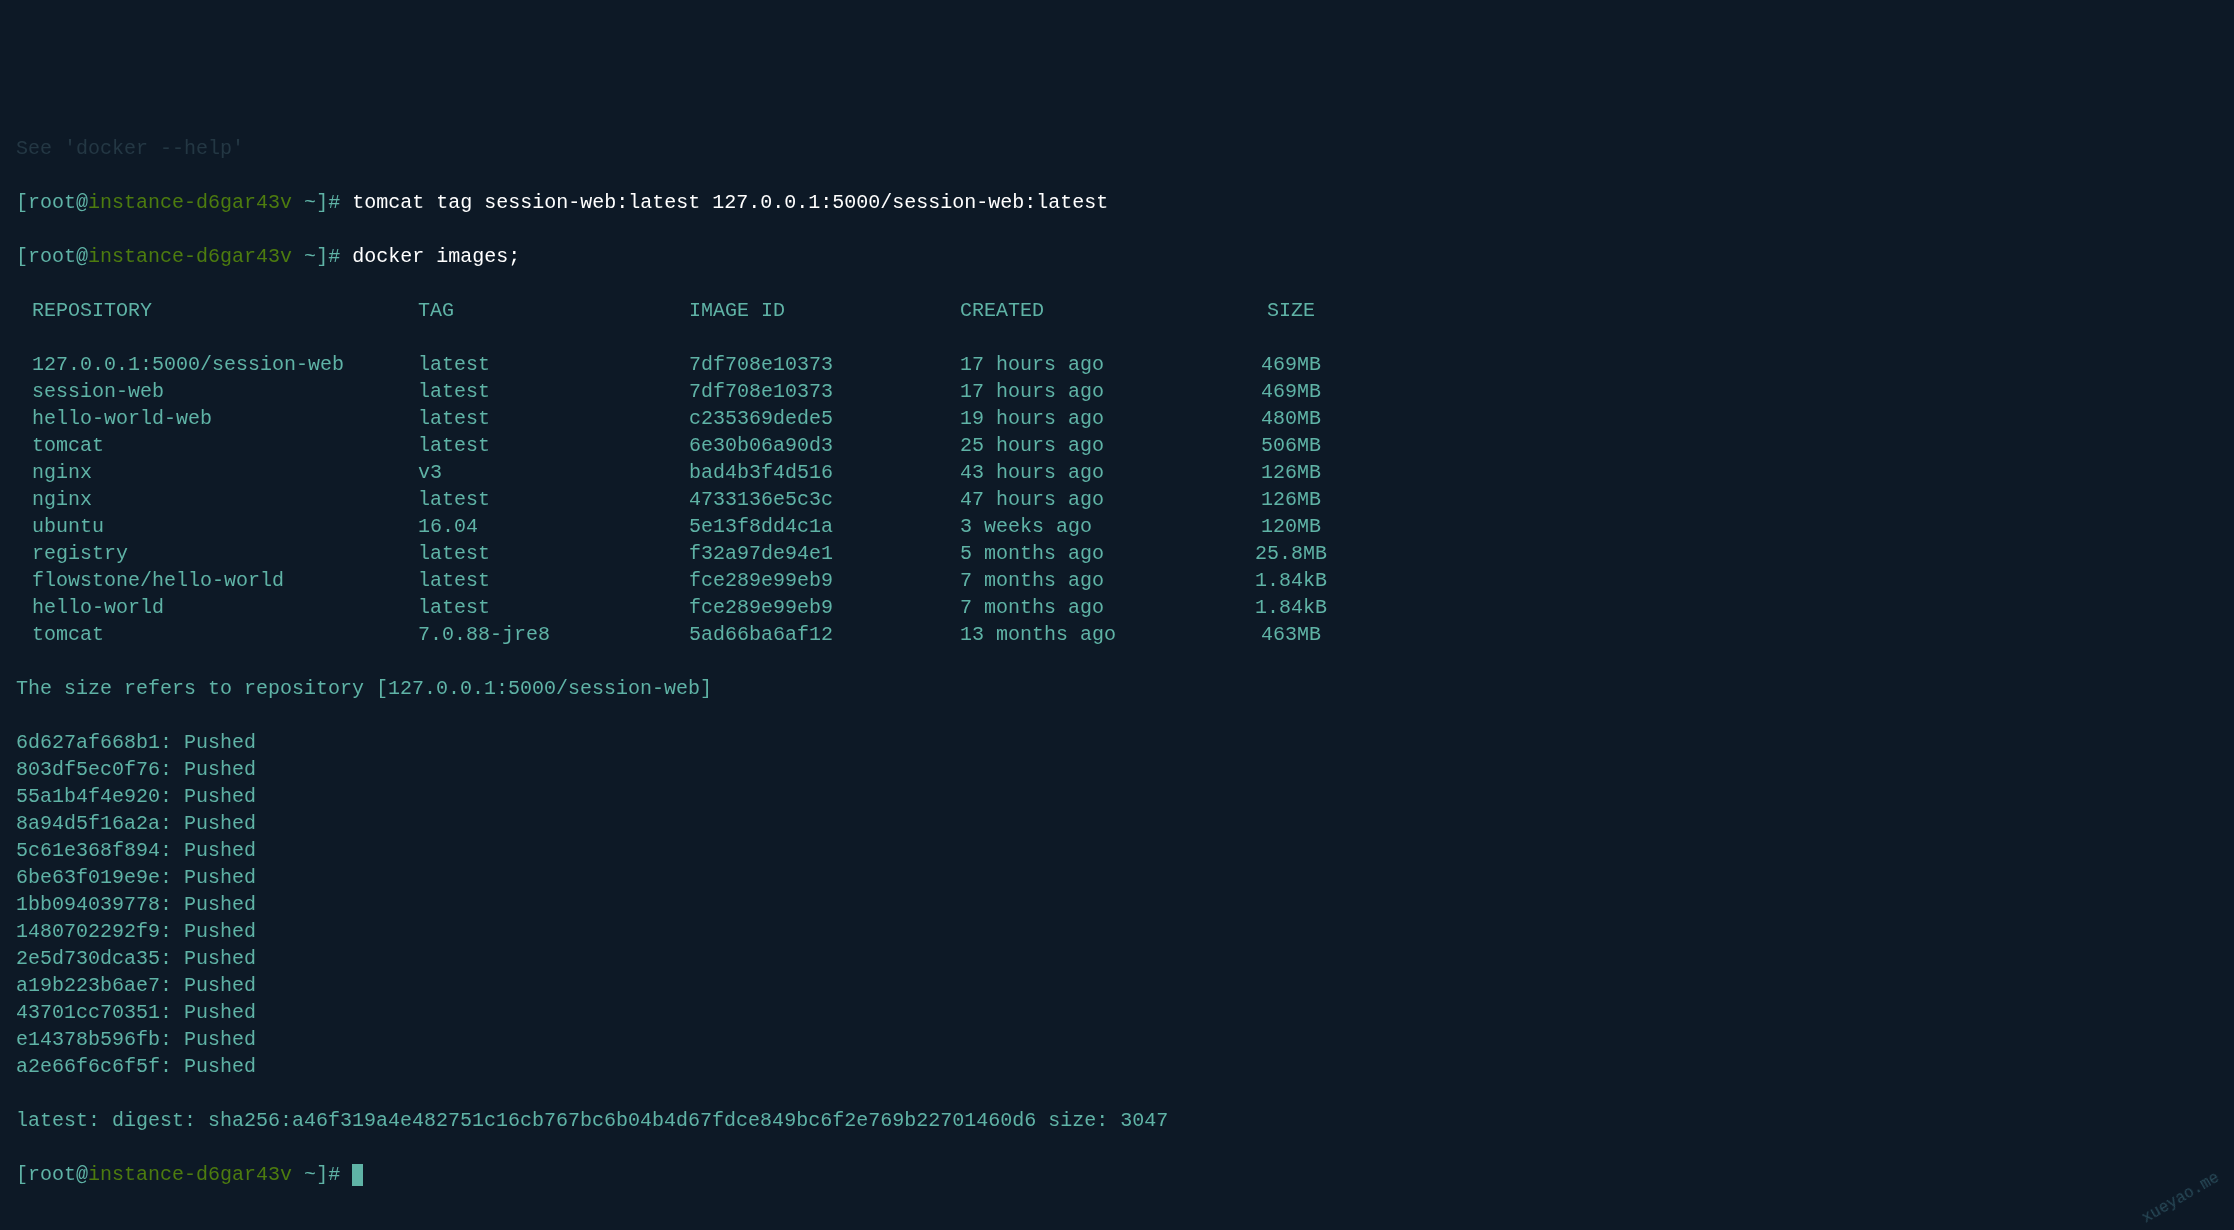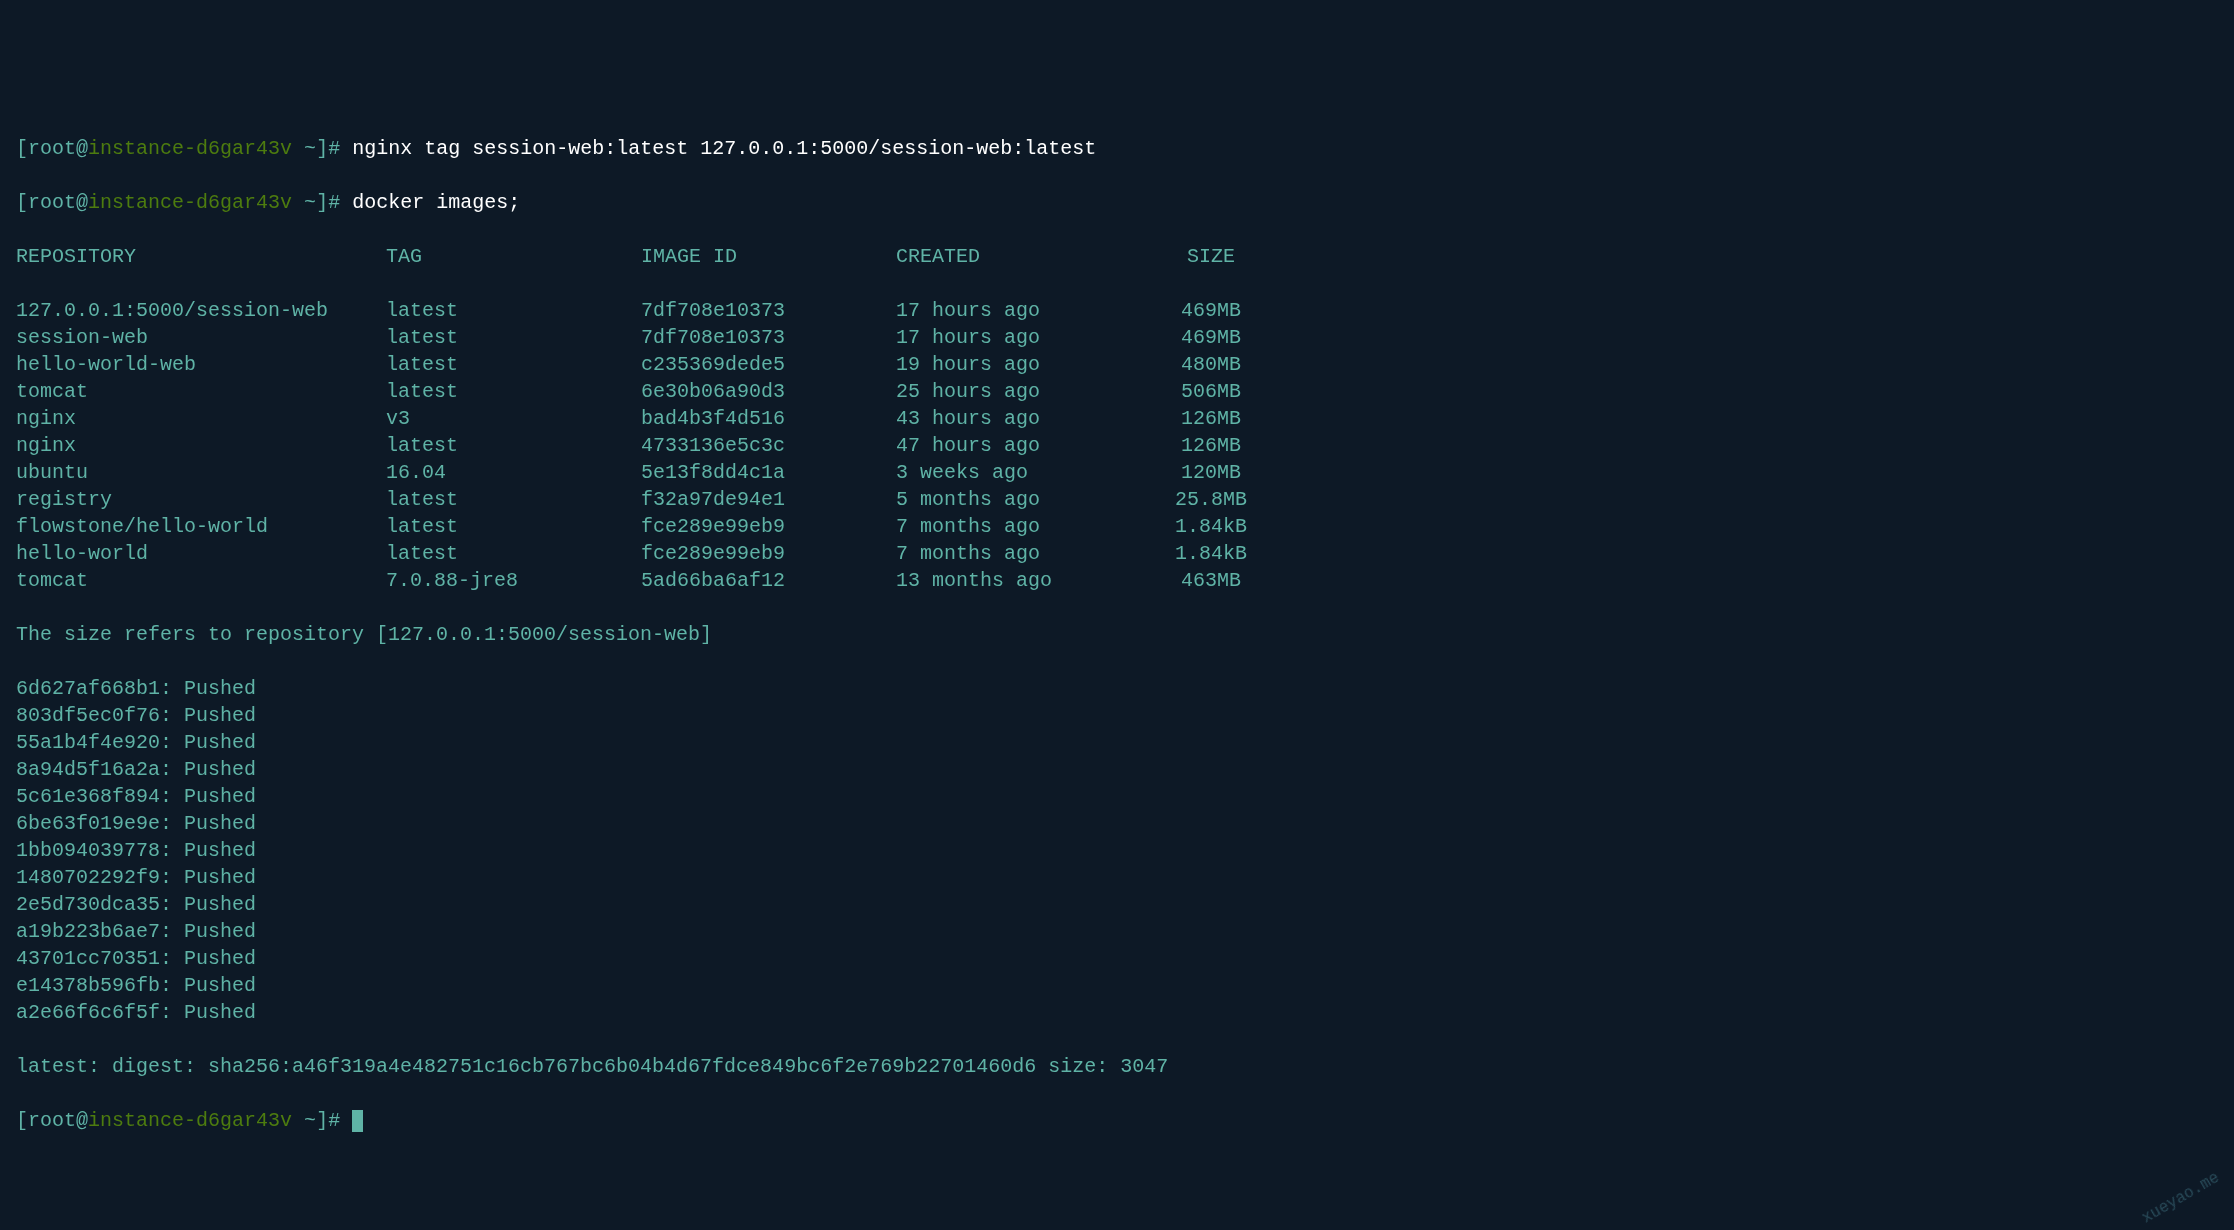--- a/index.html
+++ b/index.html
@@ -40,20 +40,21 @@
       color: #ffffff;
     }
     .output {
       color: #5fb3a6;
     }
     .header-row {
       color: #5fb3a6;
     }
     .table-cell {
       display: inline-block;
+      margin-left: 16px;
     }
     .col-repo { width: 370px; }
     .col-tag { width: 255px; }
     .col-image { width: 255px; }
     .col-created { width: 255px; }
     .col-size { width: 120px; text-align: center; }
     .cursor {
       display: inline-block;
       width: 11px;
       height: 22px;
@@ -73,21 +74,22 @@
       color: #3a5561;
       opacity: 0.5;
     }
   </style>
 </head>
 <body>
 
 
 
 <div>
-<div><span class="prompt-bracket">[</span><span class="prompt-user">root</span><span class="prompt-at">@</span><span class="prompt-host">instance-d6gar43v</span> <span class="prompt-path">~</span><span class="prompt-end">]# </span><span class="command">nginx tag session-web:latest 127.0.0.1:5000/session-web:latest</span></div>
+<div class="faded-top">See 'docker --help'</div>
+<div><span class="prompt-bracket">[</span><span class="prompt-user">root</span><span class="prompt-at">@</span><span class="prompt-host">instance-d6gar43v</span> <span class="prompt-path">~</span><span class="prompt-end">]# </span><span class="command">tomcat tag session-web:latest 127.0.0.1:5000/session-web:latest</span></div>
 <div><span class="prompt-bracket">[</span><span class="prompt-user">root</span><span class="prompt-at">@</span><span class="prompt-host">instance-d6gar43v</span> <span class="prompt-path">~</span><span class="prompt-end">]# </span><span class="command">docker images;</span></div>
 <div class="header-row"><span class="table-cell col-repo">REPOSITORY</span><span class="table-cell col-tag">TAG</span><span class="table-cell col-image">IMAGE ID</span><span class="table-cell col-created">CREATED</span><span class="table-cell col-size">SIZE</span></div>
 <div id="images-rows"><div class="output"><span class="table-cell col-repo">127.0.0.1:5000/session-web</span><span class="table-cell col-tag">latest</span><span class="table-cell col-image">7df708e10373</span><span class="table-cell col-created">17 hours ago</span><span class="table-cell col-size">469MB</span></div><div class="output"><span class="table-cell col-repo">session-web</span><span class="table-cell col-tag">latest</span><span class="table-cell col-image">7df708e10373</span><span class="table-cell col-created">17 hours ago</span><span class="table-cell col-size">469MB</span></div><div class="output"><span class="table-cell col-repo">hello-world-web</span><span class="table-cell col-tag">latest</span><span class="table-cell col-image">c235369dede5</span><span class="table-cell col-created">19 hours ago</span><span class="table-cell col-size">480MB</span></div><div class="output"><span class="table-cell col-repo">tomcat</span><span class="table-cell col-tag">latest</span><span class="table-cell col-image">6e30b06a90d3</span><span class="table-cell col-created">25 hours ago</span><span class="table-cell col-size">506MB</span></div><div class="output"><span class="table-cell col-repo">nginx</span><span class="table-cell col-tag">v3</span><span class="table-cell col-image">bad4b3f4d516</span><span class="table-cell col-created">43 hours ago</span><span class="table-cell col-size">126MB</span></div><div class="output"><span class="table-cell col-repo">nginx</span><span class="table-cell col-tag">latest</span><span class="table-cell col-image">4733136e5c3c</span><span class="table-cell col-created">47 hours ago</span><span class="table-cell col-size">126MB</span></div><div class="output"><span class="table-cell col-repo">ubuntu</span><span class="table-cell col-tag">16.04</span><span class="table-cell col-image">5e13f8dd4c1a</span><span class="table-cell col-created">3 weeks ago</span><span class="table-cell col-size">120MB</span></div><div class="output"><span class="table-cell col-repo">registry</span><span class="table-cell col-tag">latest</span><span class="table-cell col-image">f32a97de94e1</span><span class="table-cell col-created">5 months ago</span><span class="table-cell col-size">25.8MB</span></div><div class="output"><span class="table-cell col-repo">flowstone/hello-world</span><span class="table-cell col-tag">latest</span><span class="table-cell col-image">fce289e99eb9</span><span class="table-cell col-created">7 months ago</span><span class="table-cell col-size">1.84kB</span></div><div class="output"><span class="table-cell col-repo">hello-world</span><span class="table-cell col-tag">latest</span><span class="table-cell col-image">fce289e99eb9</span><span class="table-cell col-created">7 months ago</span><span class="table-cell col-size">1.84kB</span></div><div class="output"><span class="table-cell col-repo">tomcat</span><span class="table-cell col-tag">7.0.88-jre8</span><span class="table-cell col-image">5ad66ba6af12</span><span class="table-cell col-created">13 months ago</span><span class="table-cell col-size">463MB</span></div></div>
 <div class="output">The size refers to repository [127.0.0.1:5000/session-web]</div>
 <div id="push-layers"><div class="output">6d627af668b1: Pushed</div><div class="output">803df5ec0f76: Pushed</div><div class="output">55a1b4f4e920: Pushed</div><div class="output">8a94d5f16a2a: Pushed</div><div class="output">5c61e368f894: Pushed</div><div class="output">6be63f019e9e: Pushed</div><div class="output">1bb094039778: Pushed</div><div class="output">1480702292f9: Pushed</div><div class="output">2e5d730dca35: Pushed</div><div class="output">a19b223b6ae7: Pushed</div><div class="output">43701cc70351: Pushed</div><div class="output">e14378b596fb: Pushed</div><div class="output">a2e66f6c6f5f: Pushed</div></div>
 <div class="output">latest: digest: sha256:a46f319a4e482751c16cb767bc6b04b4d67fdce849bc6f2e769b22701460d6 size: 3047</div>
 <div><span class="prompt-bracket">[</span><span class="prompt-user">root</span><span class="prompt-at">@</span><span class="prompt-host">instance-d6gar43v</span> <span class="prompt-path">~</span><span class="prompt-end">]# </span><span class="cursor"></span></div>
 </div>
 
 <div class="watermark">xueyao.me</div>

